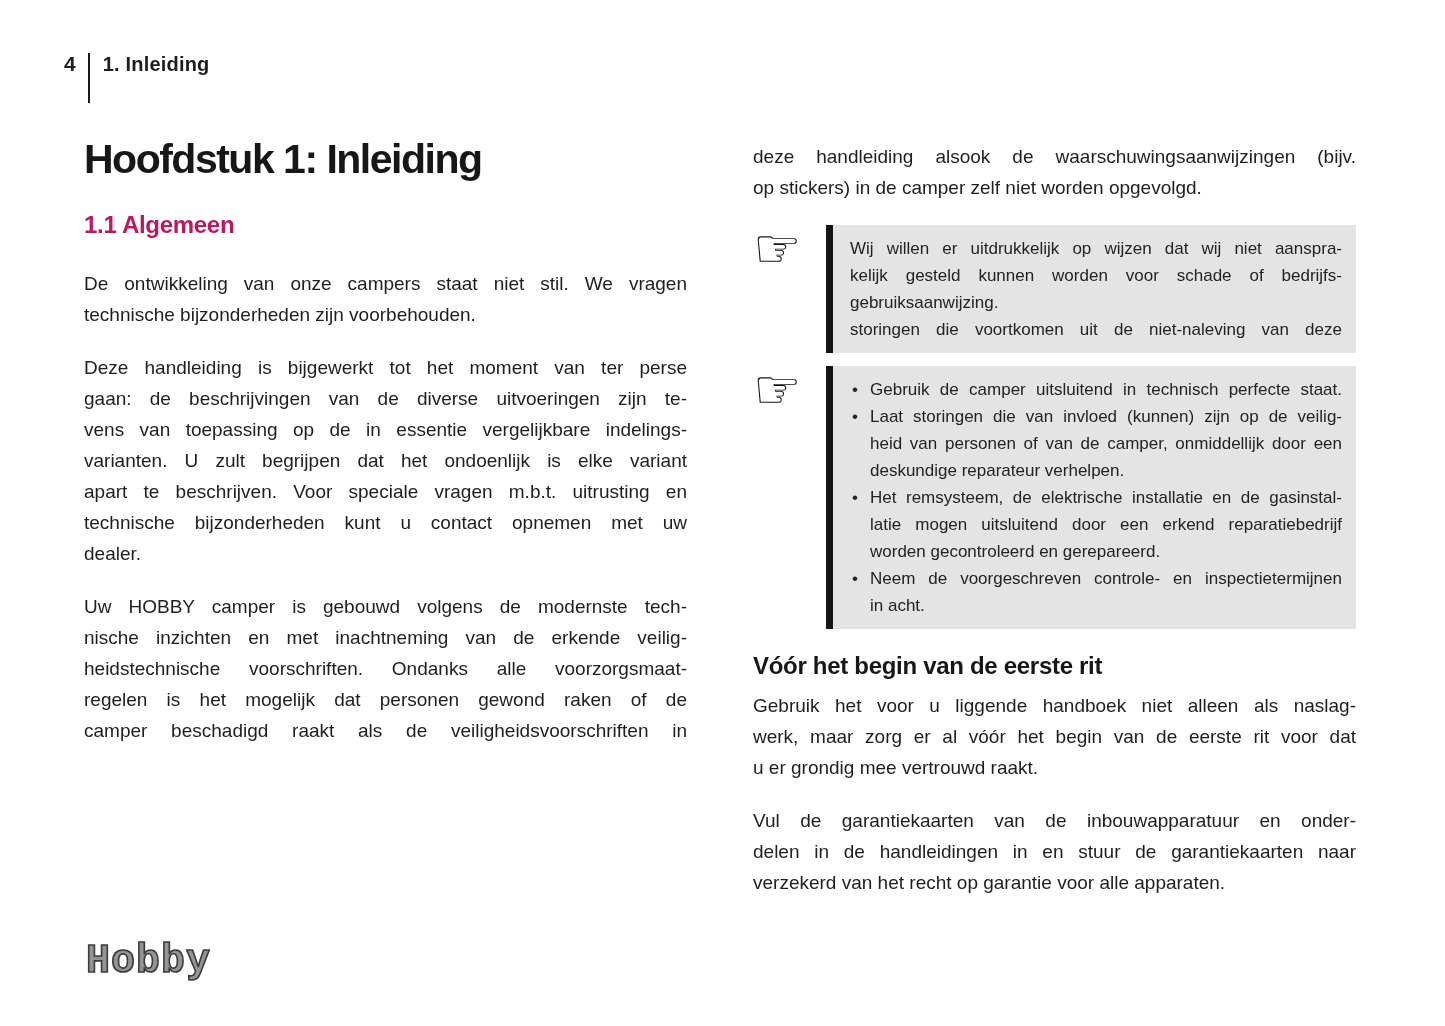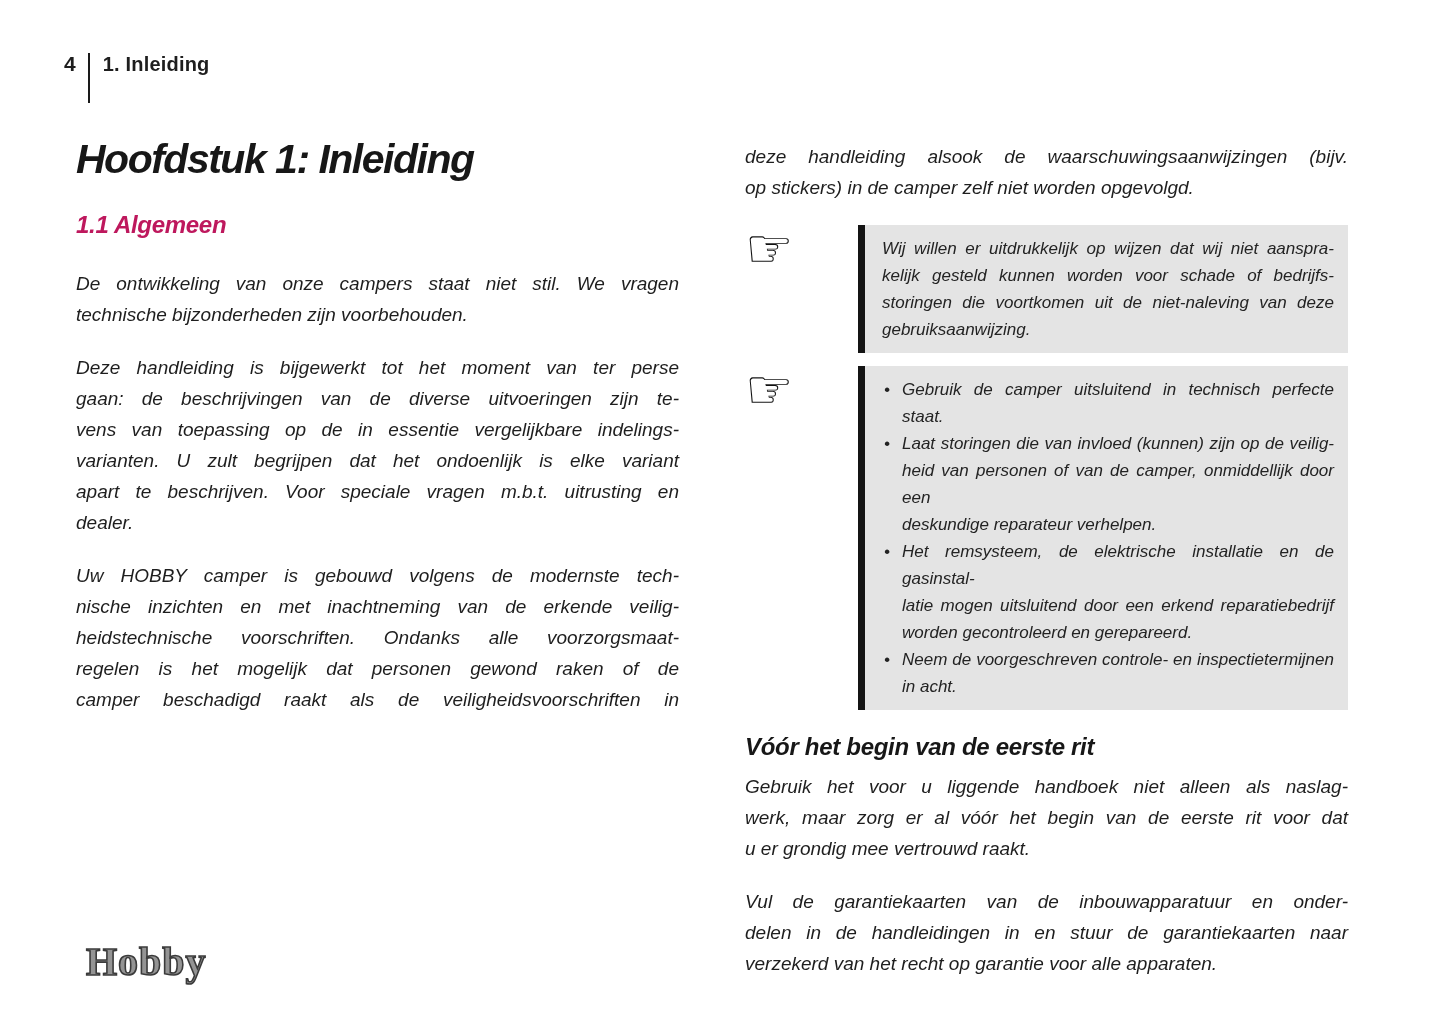--- a/index.html
+++ b/index.html
@@ -21,22 +21,22 @@
   }
   .runhead .pageno { font-size: 21px; line-height: 24px; }
   .runhead .rule {
     width: 2px; height: 50px; background: #1a1a1a;
     margin-left: 12px; margin-right: 13px; margin-top: 1px;
   }
   .runhead .chapter { font-size: 20px; line-height: 24px; letter-spacing: 0.2px; }
 
   
   .columns {
-    position: absolute; top: 136px; left: 76px;
-    display: flex; gap: 66px; font-style: italic;
+    position: absolute; top: 136px; left: 84px;
+    display: flex; gap: 66px;
   }
   .col { width: 603px; }
   .col-right { padding-top: 5px; }
 
   h1.title {
     font-size: 41px; line-height: 46px; font-weight: bold;
     letter-spacing: -1.5px; color: #171717;
     margin-bottom: 29px;
   }
   h2.section {
@@ -68,29 +68,28 @@
     font-size: 54px; line-height: 48px; color: #111;
     display: block;
   }
   .notebox {
     flex: 1;
     background: #e4e4e4;
     border-left: 7px solid #141414;
     padding: 10px 14px 10px 17px;
     font-size: 17px; line-height: 27px;
     color: #232323;
-    margin-left: 40px;
   }
   .bullet { position: relative; padding-left: 20px; }
   .bullet .marker { position: absolute; left: 2px; top: 0; }
 
   
   .brand {
     position: absolute; left: 86px; top: 940px;
-    font-family: Liberation Serif, serif;
+    font-family: Liberation Mono, monospace;
     font-weight: bold; font-size: 40px; line-height: 44px;
     color: #949494;
     -webkit-text-stroke: 1.6px #3b3b3b;
     letter-spacing: 1px;
   }
 </style>
 </head>
 <body>
 
 <div class="page">
@@ -110,20 +109,21 @@
       <div class="para">
           <div class="line">De ontwikkeling van onze campers staat niet stil. We vragen</div>
           <div class="line last">technische bijzonderheden zijn voorbehouden.</div>
         </div>
       <div class="para">
           <div class="line">Deze handleiding is bijgewerkt tot het moment van ter perse</div>
           <div class="line">gaan: de beschrijvingen van de diverse uitvoeringen zijn te-</div>
           <div class="line">vens van toepassing op de in essentie vergelijkbare indelings-</div>
           <div class="line">varianten. U zult begrijpen dat het ondoenlijk is elke variant</div>
           <div class="line">apart te beschrijven. Voor speciale vragen m.b.t. uitrusting en</div>
+          <div class="line">technische bijzonderheden kunt u contact opnemen met uw</div>
           <div class="line last">dealer.</div>
         </div>
       <div class="para">
           <div class="line">Uw HOBBY camper is gebouwd volgens de modernste tech-</div>
           <div class="line">nische inzichten en met inachtneming van de erkende veilig-</div>
           <div class="line">heidstechnische voorschriften. Ondanks alle voorzorgsmaat-</div>
           <div class="line">regelen is het mogelijk dat personen gewond raken of de</div>
           <div class="line">camper beschadigd raakt als de veiligheidsvoorschriften in</div>
         </div>
     </div>
@@ -134,22 +134,22 @@
           <div class="line last">op stickers) in de camper zelf niet worden opgevolgd.</div>
         </div>
 
       <div class="note">
         <div class="manicule-wrap">
           <span class="manicule-glyph">☞</span>
         </div>
         <div class="notebox">
             <div class="line">Wij willen er uitdrukkelijk op wijzen dat wij niet aanspra-</div>
             <div class="line">kelijk gesteld kunnen worden voor schade of bedrijfs-</div>
+            <div class="line last">gebruiksaanwijzing.</div>
             <div class="line">storingen die voortkomen uit de niet-naleving van deze</div>
-            <div class="line last">gebruiksaanwijzing.</div>
           </div>
       </div>
 
       <div class="note">
         <div class="manicule-wrap">
           <span class="manicule-glyph">☞</span>
         </div>
         <div class="notebox">
           <div class="bullet">
             <span class="marker">•</span>

